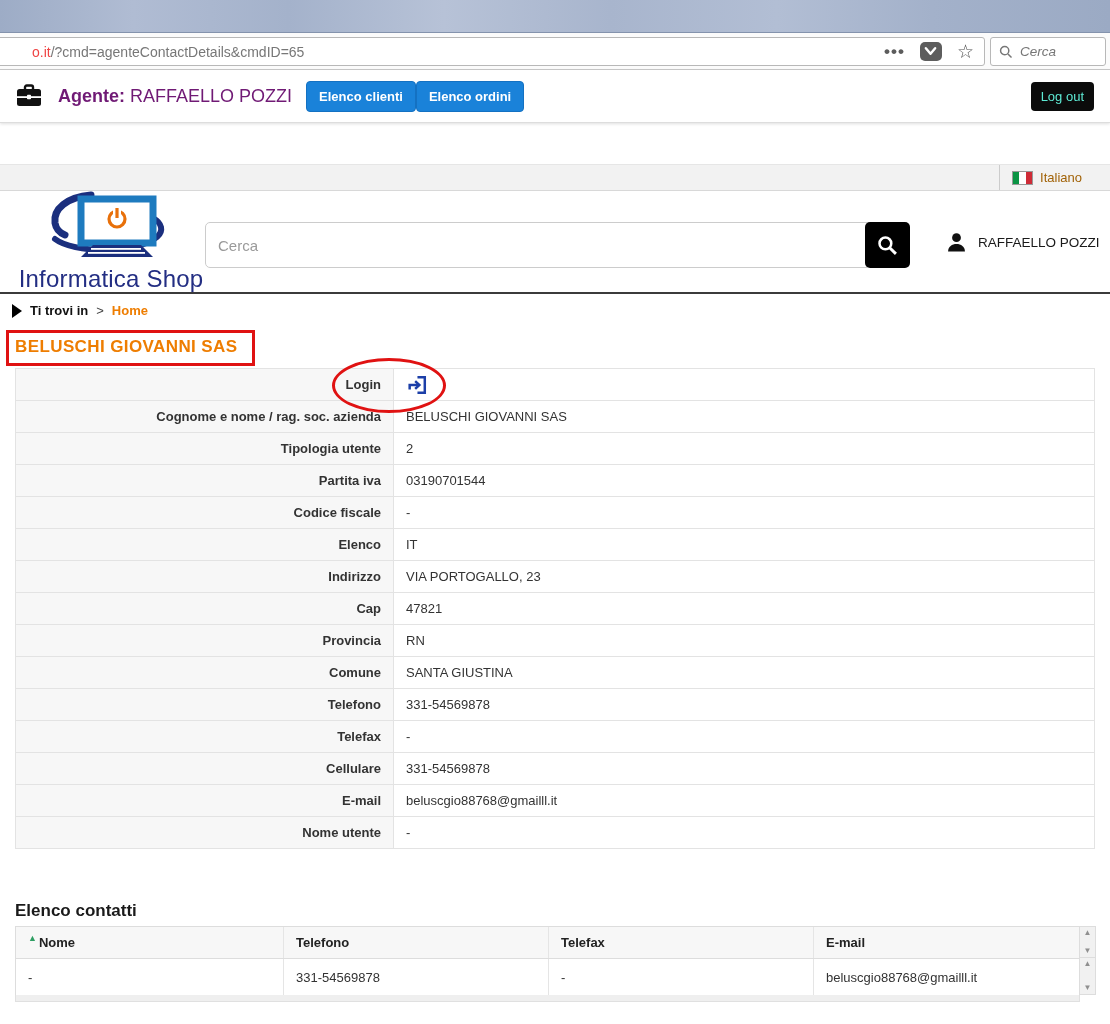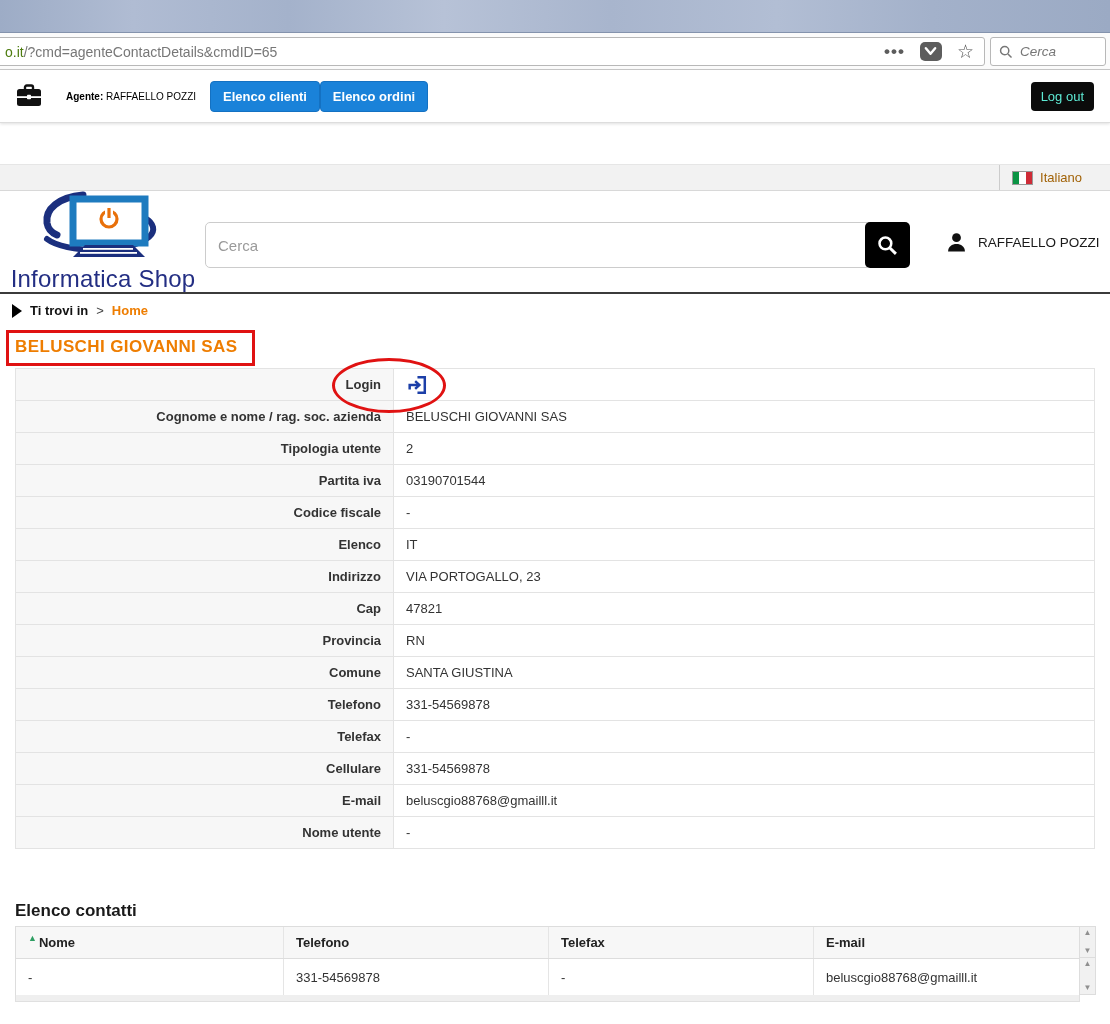--- a/index.html
+++ b/index.html
@@ -7,51 +7,51 @@
   #stage { position:relative; width:1110px; height:1024px; background:#fff; overflow:hidden; }
 
   
   .titlebar { position:absolute; left:0; top:0; width:1110px; height:33px;
     background:linear-gradient(90deg,#9dacc6 0%,#b0bcd3 12%,#a4b2cb 26%,#b7c2d7 40%,#a8b5cd 55%,#b2bed4 70%,#a3b1ca 84%,#9baac4 100%);
     border-bottom:1px solid #8493ad; }
   .urlrow { position:absolute; left:0; top:33px; width:1110px; height:37px; background:#fbfbfb; border-bottom:1px solid #c9c9c9; }
   .urlfield { position:absolute; left:-12px; top:4px; width:997px; height:29px; background:#fff;
     border:1px solid #b8b8b8; border-radius:3px; display:flex; align-items:center; padding:0 10px 0 16px; }
   .urltext { font-size:14px; color:#777; white-space:nowrap; overflow:hidden; }
-  .urltext .domain { color:#4d7c0f; }
+  .urltext .domain { color:#ef4444;margin-left:27px; }
   .pageactions { margin-left:auto; display:flex; align-items:center; gap:15px; }
   .dots { font-size:17px; color:#5c5c5c; font-weight:bold; letter-spacing:1px; line-height:1; }
   .pocket { width:22px; height:19px; background:#5d5d5d; border-radius:5px; display:flex; align-items:center; justify-content:center; }
   .star { font-size:19px; color:#4f4f4f; line-height:1; }
   .browsersearch { position:absolute; left:990px; top:4px; width:116px; height:29px; background:#fff;
     border:1px solid #b8b8b8; border-radius:3px; display:flex; align-items:center; gap:7px; padding:0 8px; }
   .browsersearch .ph { font-style:italic; color:#767676; font-size:13.5px; }
 
   
   .agentbar { position:absolute; left:0; top:70px; width:1110px; height:53px; background:#fff;
     border-bottom:1px solid #ddd; box-shadow:0 1px 3px rgba(0,0,0,.13); display:flex; align-items:center; padding:0 16px; }
-  .agent-label { font-size:10px; color:#000000; margin-left:24px; }
+  .agent-label { font-size:18px; color:#701a75; margin-left:16px; }
   .agent-label b { font-weight:bold; }
   .agent-btns { display:flex; margin-left:14px; }
   .agent-btn { background:#1a82d9; color:#fff; font-weight:bold; font-size:13px; border:1px solid #1471c2;
     border-radius:4px; padding:7px 12px; font-family:"Liberation Sans",sans-serif; cursor:pointer; }
   .logout-btn { margin-left:auto; background:#0b0b0b; color:#5eead4; font-size:13px; border:none; border-radius:4px;
     padding:7px 10px; font-family:"Liberation Sans",sans-serif; cursor:pointer; }
 
   
   .langbar { position:absolute; left:0; top:164px; width:1110px; height:27px; background:#f2f2f2;
     border-top:1px solid #e6e6e6; border-bottom:1px solid #d8d8d8; }
   .langsel { position:absolute; right:24px; top:0; height:100%; display:flex; align-items:center; gap:7px;
     padding:0 4px 0 12px; border-left:1px solid #ccc; cursor:pointer; }
   .flag { width:21px; height:14px; border:1px solid #999; display:flex; }
   .flag i { flex:1; } .flag .g{background:#0b9444;} .flag .w{background:#fff;} .flag .r{background:#ce2b37;}
   .langsel span { font-size:13px; color:#a16207; }
 
   
-  .logo { position:absolute; left:8px; top:191px; width:190px; height:100px; text-align:center; cursor:pointer; }
+  .logo { position:absolute; left:16px; top:191px; width:190px; height:100px; text-align:center; cursor:pointer; }
   .logo-text { font-size:24px; color:#232e83; margin-top:-2px; letter-spacing:.2px; }
   .searchwrap { position:absolute; left:205px; top:222px; display:flex; }
   .site-search { width:663px; height:46px; border:1px solid #ccc; border-radius:5px 0 0 5px; padding-left:12px;
     font-size:15px; color:#555; font-family:"Liberation Sans",sans-serif; outline:none; }
   .site-search::placeholder { color:#9a9a9a; }
   .searchbtn { width:45px; height:46px; background:#000; border:none; border-radius:5px; margin-left:-3px;
     display:flex; align-items:center; justify-content:center; cursor:pointer; }
   .userchip { position:absolute; left:945px; top:231px; display:flex; align-items:center; gap:10px; cursor:pointer; }
   .userchip span { font-size:13.5px; color:#1a1a1a; }
   .headrule { position:absolute; left:0; top:292px; width:1110px; height:2px; background:#3b3b3b; }

